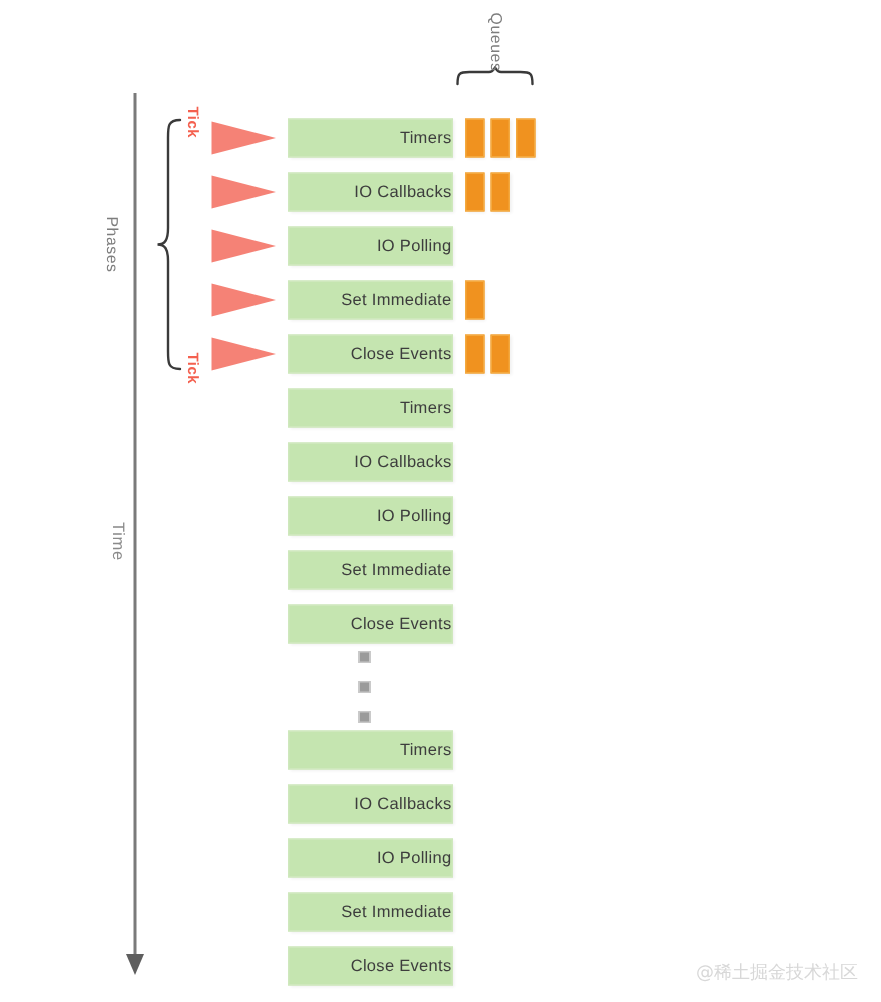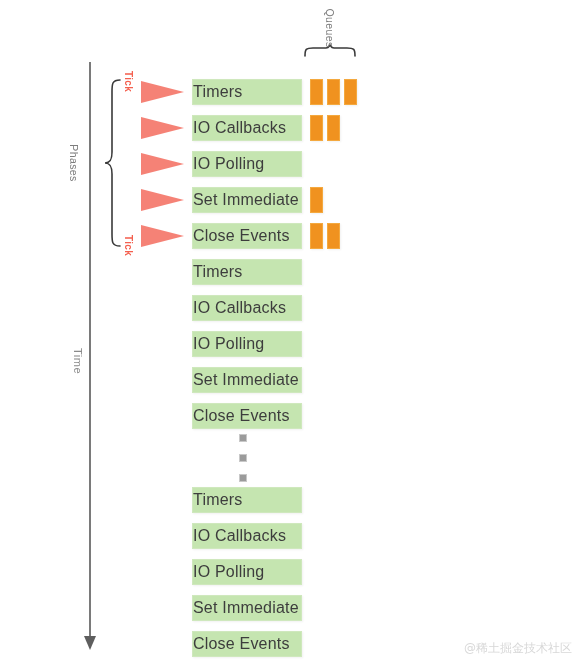--- a/index.html
+++ b/index.html
@@ -105,22 +105,22 @@
   .phase-box {
     position: absolute;
     left: 192px;
     width: 110px;
     height: 26px;
     background: #c5e5b0;
     border: 1px solid #cfe8bd;
     box-sizing: border-box;
     display: flex;
     align-items: center;
-    justify-content: flex-start;
-    font-size: 16px;
+    justify-content: flex-end;
+    font-size: 11px;
     color: #3d3d3d;
     letter-spacing: 0.2px;
     box-shadow: 1px 1px 2px rgba(0,0,0,0.06);
   }
 
   
   .queue-bar {
     position: absolute;
     width: 13px;
     height: 26px;

